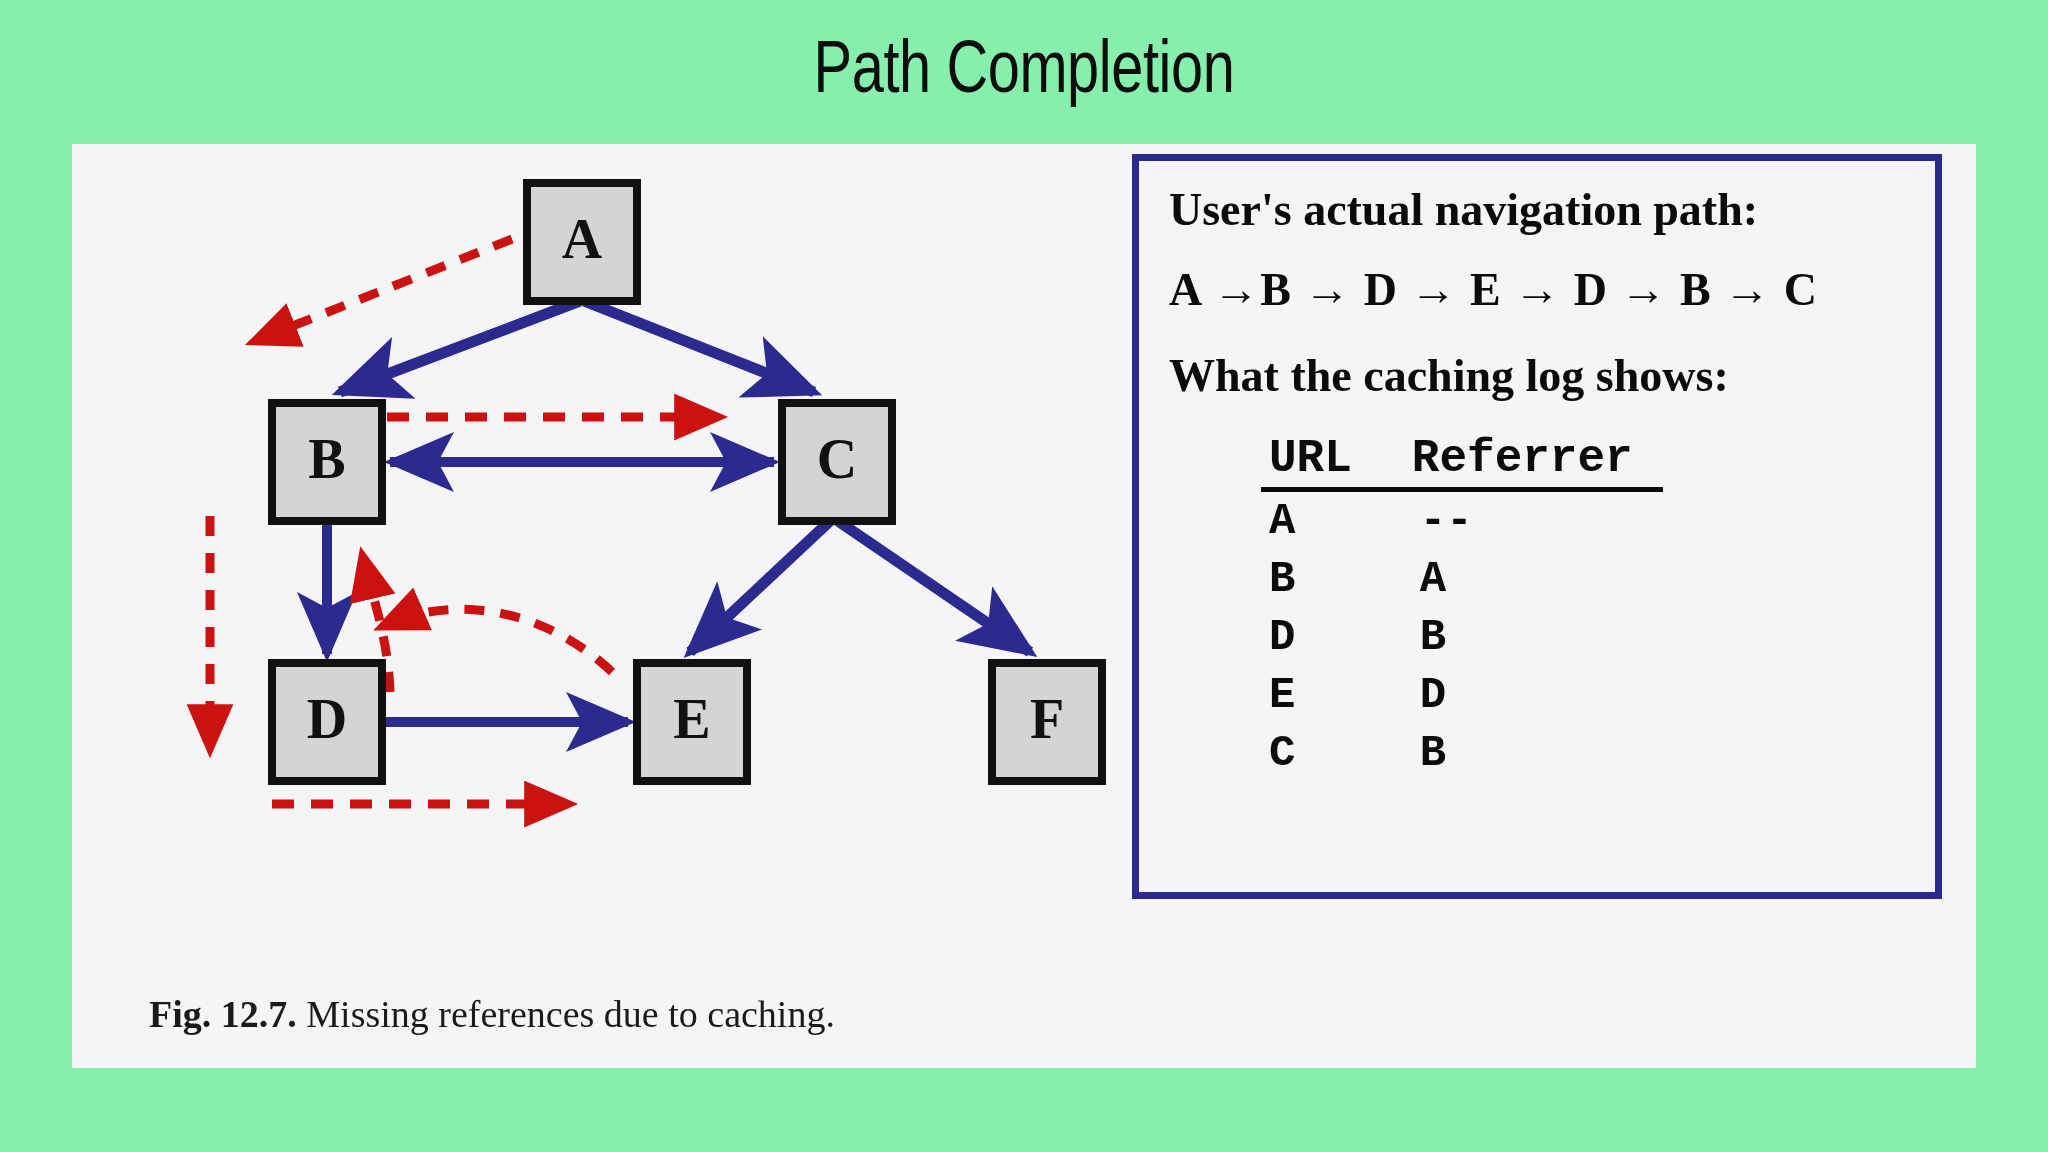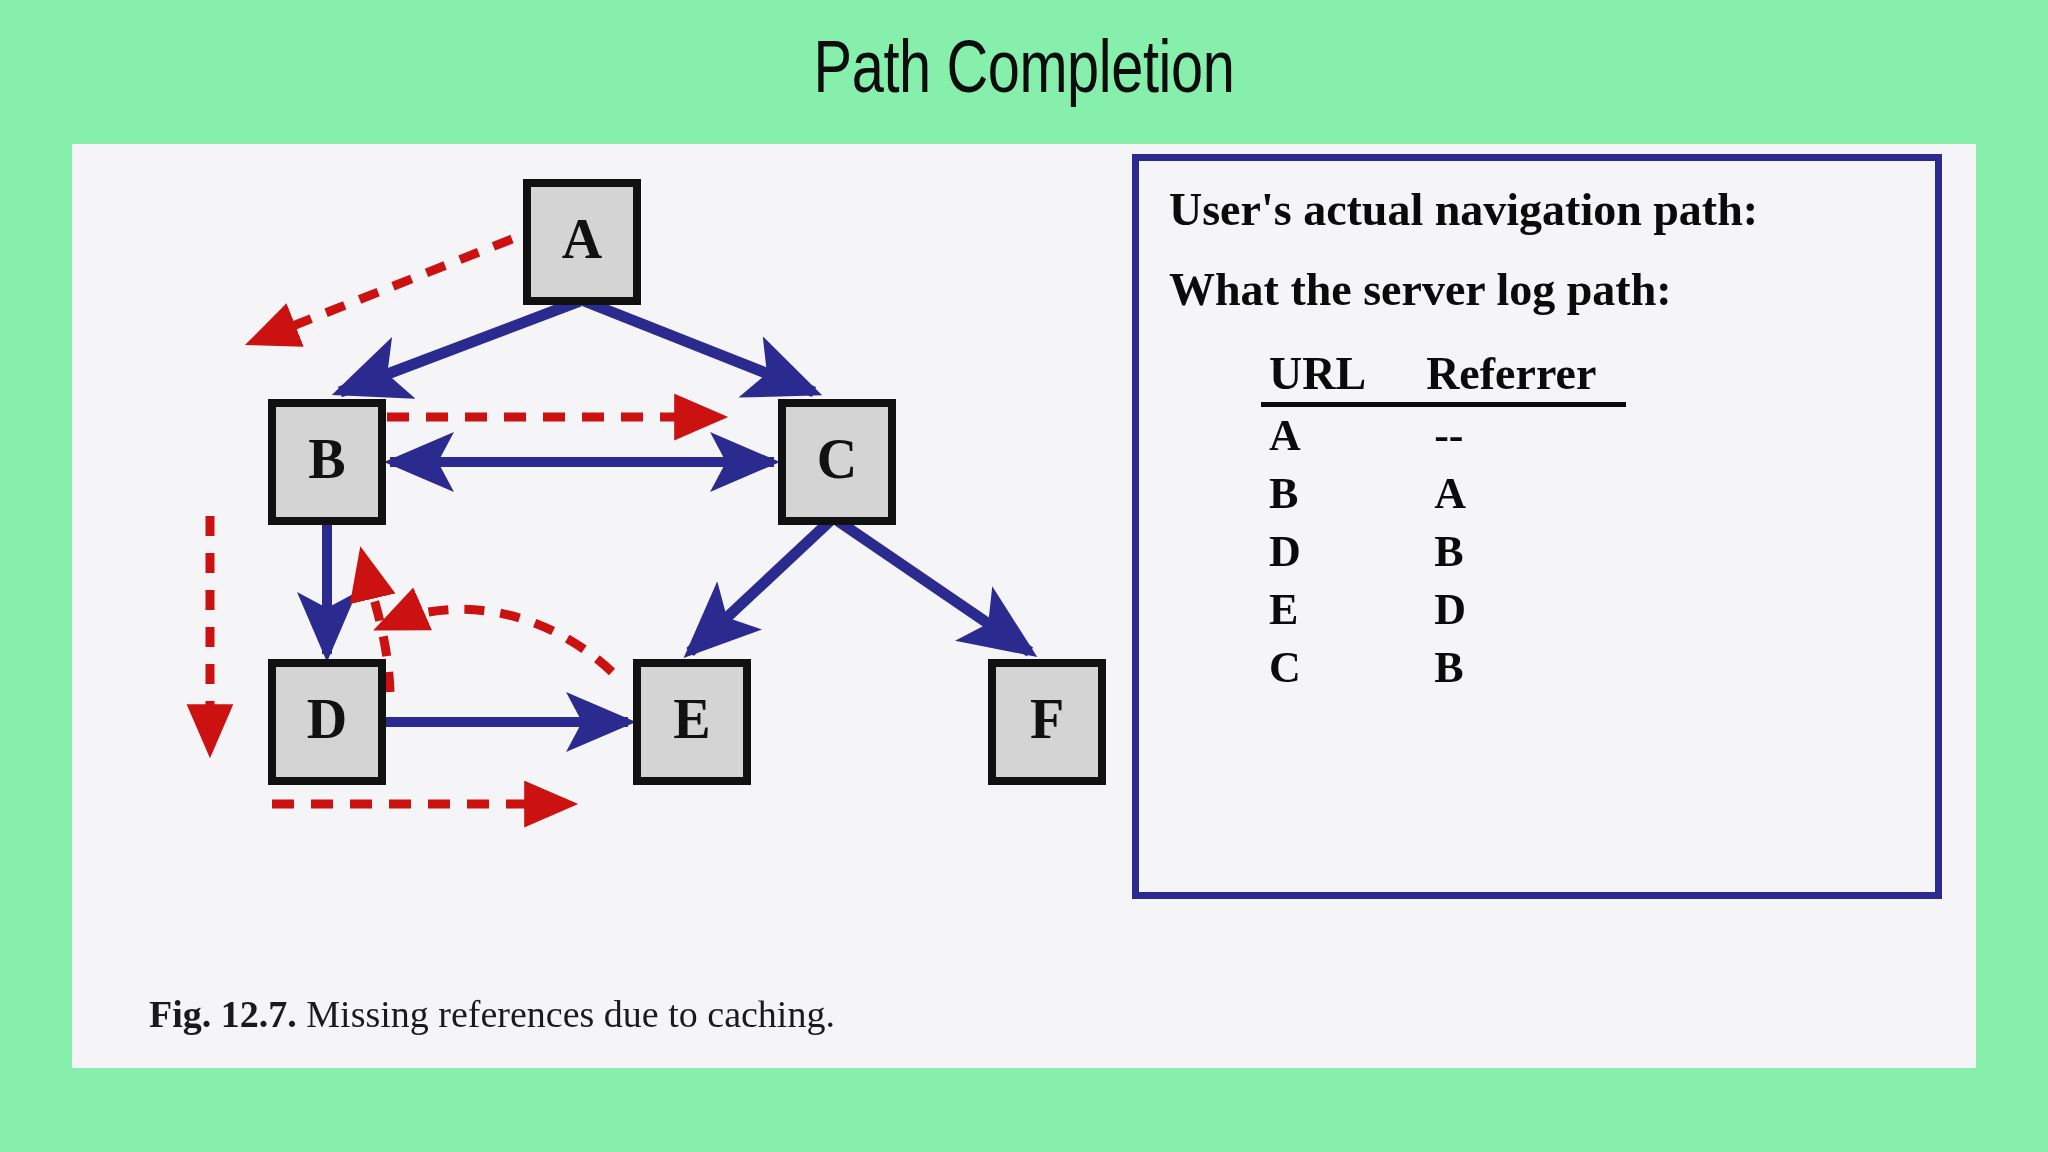--- a/index.html
+++ b/index.html
@@ -104,21 +104,21 @@
     font-size: 46px;
     line-height: 1.0;
     margin: 0 0 40px 0;
     white-space: nowrap;
     letter-spacing: 1px;
   }
   #log-table {
     margin-top: 30px;
     margin-left: 92px;
     border-collapse: collapse;
-    font-family: Liberation Serif, serif;
+    font-family: Liberation Mono, monospace;
   }
   #log-table th {
     font-weight: bold;
     font-size: 46px;
     text-align: left;
     padding: 0 30px 2px 8px;
     border-bottom: 5px solid #0b0b0b;
     white-space: nowrap;
   }
   #log-table td {
@@ -214,21 +214,22 @@
       </svg>
     </div>
 
     <div id="caption">
       <span class="fig-num">Fig. 12.7.</span><span> Missing references due to caching.</span>
     </div>
 
     <div id="log-box">
       <div id="log-inner">
         <p class="log-heading">User's actual navigation path:</p>
-        <p class="log-heading">What the server log path:</p>
+        <p class="log-path">A →B → D → E → D → B → C</p>
+        <p class="log-heading">What the caching log shows:</p>
 
         <table id="log-table">
           <thead>
             <tr>
               <th>URL</th>
               <th class="referrer-head">Referrer</th>
             </tr>
           </thead>
           <tbody>
             <tr>

